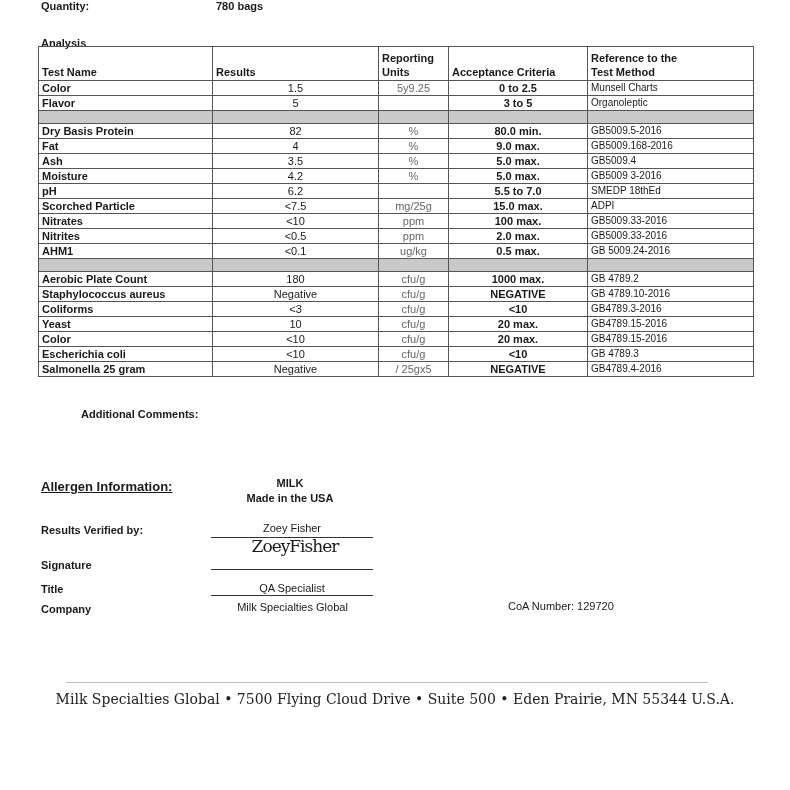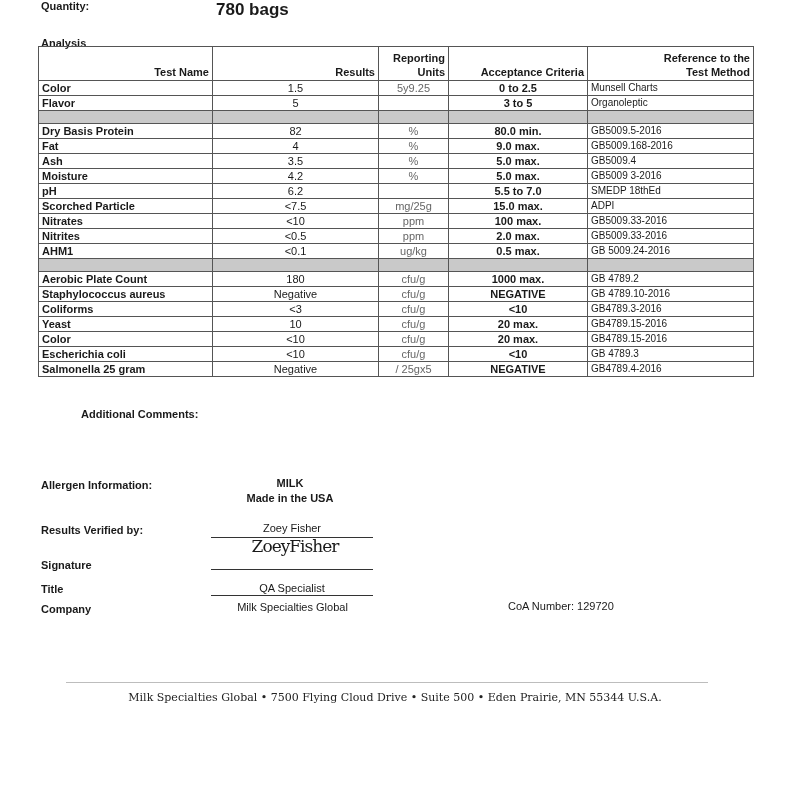--- a/index.html
+++ b/index.html
@@ -1,52 +1,52 @@
 <!DOCTYPE html>
 <html><head>
 <meta charset="utf-8">
 <style>
   html, body { margin:0; padding:0; background:#ffffff; }
   body { width:790px; height:790px; position:relative; overflow:hidden;
          font-family:"Liberation Sans", sans-serif; color:#1a1a1a; }
   .abs { position:absolute; }
   .qty-label { left:41px; top:0px; font-size:11px; font-weight:bold; }
-  .qty-value { left:216px; top:0px; font-size:17px; font-weight:bold; }
+  .qty-value { left:216px; top:0px; font-size:11px; font-weight:bold; }
   .analysis { left:41px; top:37px; font-size:11px; font-weight:bold; }
 
   table.analysis-table { position:absolute; left:38px; top:46px; width:715px;
     border-collapse:collapse; font-size:11px; table-layout:fixed; }
   table.analysis-table td, table.analysis-table th {
     border:1px solid #555; padding:0 3px; height:14px; line-height:14px;
     white-space:nowrap; overflow:hidden; }
-  table.analysis-table th { font-weight:bold; vertical-align:bottom; text-align:right;
+  table.analysis-table th { font-weight:bold; vertical-align:bottom; text-align:left;
     height:32px; line-height:14px; padding-bottom:1px; }
   td.name { font-weight:bold; text-align:left; }
   td.result { text-align:center;margin-left:41px; }
   td.units { text-align:center; }
   td.criteria { text-align:center; font-weight:bold; }
   td.method { text-align:left; font-size:10px; }
   tr.sep td { background:#c9c9c9; height:12px; }
   .faint { color:#666; }
 
   .comments { left:81px; top:408px; font-size:11px; font-weight:bold; }
-  .allergen-label { left:41px; top:479px; font-size:11px; font-weight:bold; }
+  .allergen-label { left:41px; top:479px; font-size:13px; font-weight:bold;text-decoration:underline; }
   .allergen-value { left:215px; top:476px; width:150px; text-align:center; font-size:11px; font-weight:bold; line-height:15px; }
   .verified-label { left:41px; top:524px; font-size:11px; font-weight:bold; }
   .verified-value { left:211px; top:522px; width:162px; text-align:center; font-size:11px; }
   .line { position:absolute; height:1px; background:#333; left:211px; width:162px; }
   .signature-label { left:41px; top:559px; font-size:11px; font-weight:bold; }
   .signature-script { left:240px; top:536px; width:110px; text-align:center; font-family:"DejaVu Serif", serif; font-size:17px; letter-spacing:-1px; }
   .title-label { left:41px; top:583px; font-size:11px; font-weight:bold; }
   .title-value { left:211px; top:582px; width:162px; text-align:center; font-size:11px; }
   .company-label { left:41px; top:603px; font-size:11px; font-weight:bold; }
   .company-value { left:205px; top:601px; width:175px; text-align:center; font-size:11px; }
   .coa { left:508px; top:600px; font-size:11px; }
   .footer-rule { left:66px; top:682px; width:642px; height:1px; background:#bdbdbd; }
-  .footer { left:0; top:691px; width:790px; text-align:center; font-family:"DejaVu Serif", serif; font-size:11px; color:#222; }
+  .footer { left:0; top:691px; width:790px; text-align:center; font-family:"DejaVu Serif", serif; font-size:14px; color:#222; }
 </style>
 </head>
 <body>
 
 <div class="abs qty-label">Quantity:</div>
 <div class="abs qty-value">780 bags</div>
 <div class="abs analysis">Analysis</div>
 
 <table class="analysis-table">
   <colgroup>

